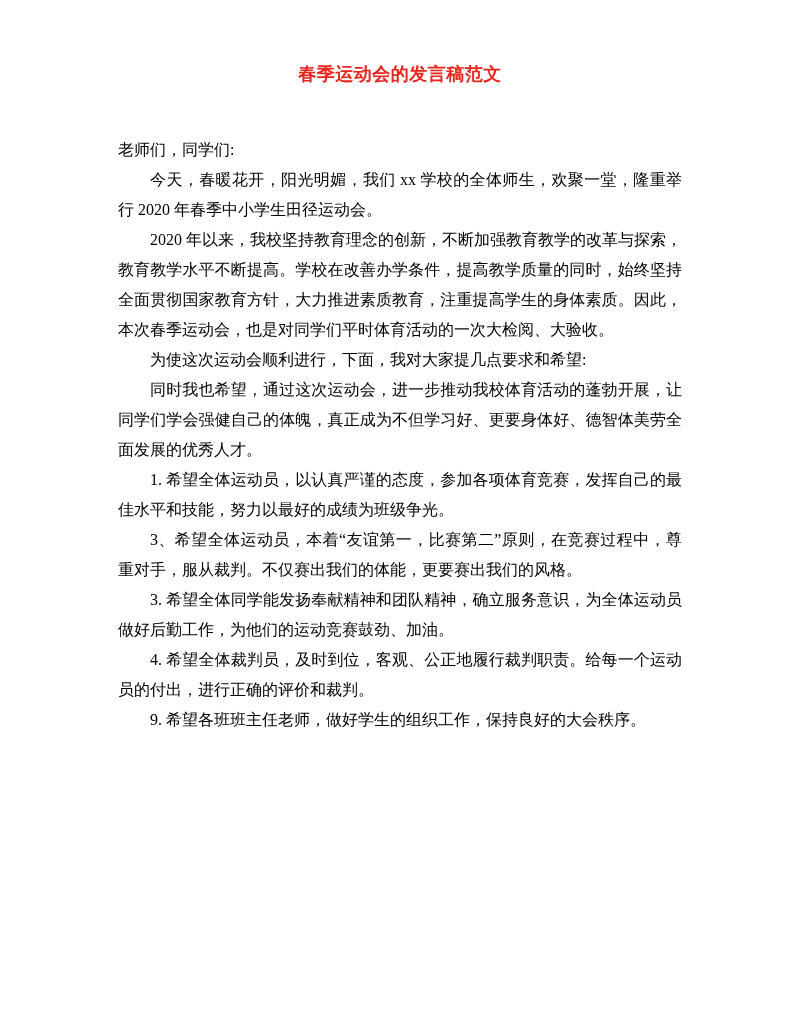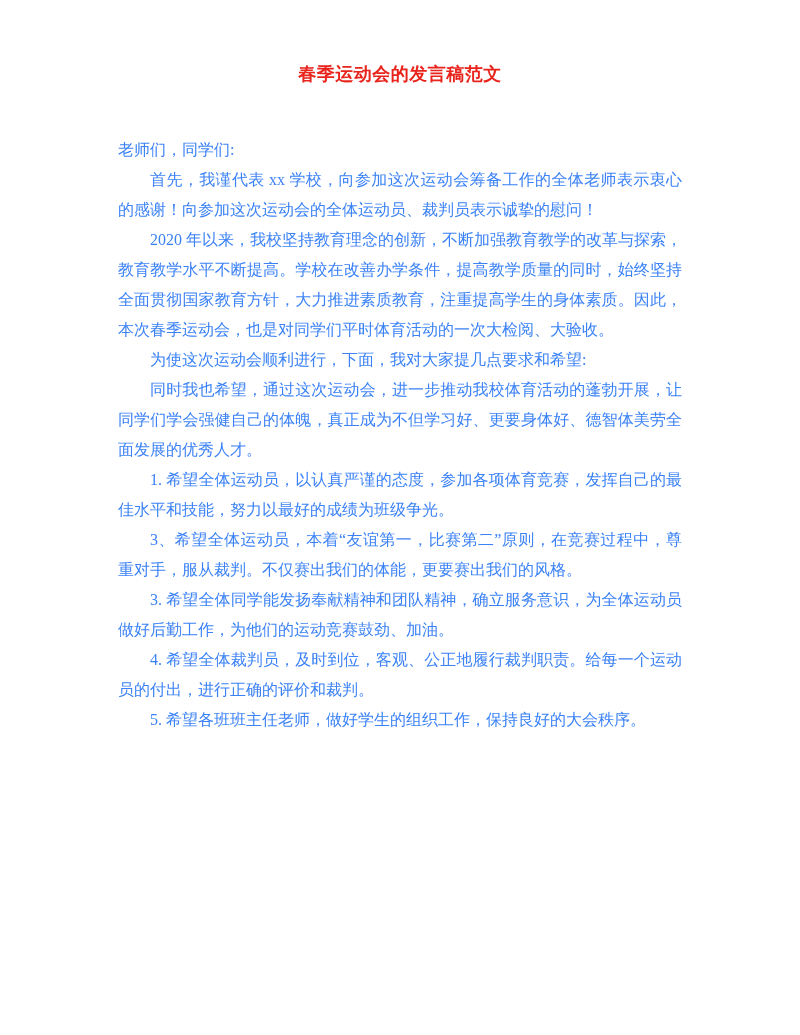--- a/index.html
+++ b/index.html
@@ -26,41 +26,41 @@
     line-height: 28px;
     font-weight: 700;
     text-align: center;
     color: #e8241c;
     letter-spacing: 0.5px;
   }
   .doc-body p {
     margin: 0;
     font-size: 16px;
     line-height: 30px;
-    color: #3b82f6;
+    color: #000000;
     text-align: justify;
     text-justify: inter-ideograph;
     text-indent: 2em;
     word-break: break-all;
   }
   .doc-body p.no-indent {
     text-indent: 0;
   }
 </style>
 </head>
 <body>
 
 <div class="page">
   <h1 class="doc-title">春季运动会的发言稿范文</h1>
 
   <div class="doc-body">
     <p class="no-indent">老师们，同学们:</p>
-    <p>首先，我谨代表 xx 学校，向参加这次运动会筹备工作的全体老师表示衷心的感谢！向参加这次运动会的全体运动员、裁判员表示诚挚的慰问！</p>
+    <p>今天，春暖花开，阳光明媚，我们 xx 学校的全体师生，欢聚一堂，隆重举行 2020 年春季中小学生田径运动会。</p>
     <p>2020 年以来，我校坚持教育理念的创新，不断加强教育教学的改革与探索，教育教学水平不断提高。学校在改善办学条件，提高教学质量的同时，始终坚持全面贯彻国家教育方针，大力推进素质教育，注重提高学生的身体素质。因此，本次春季运动会，也是对同学们平时体育活动的一次大检阅、大验收。</p>
     <p>为使这次运动会顺利进行，下面，我对大家提几点要求和希望:</p>
     <p>同时我也希望，通过这次运动会，进一步推动我校体育活动的蓬勃开展，让同学们学会强健自己的体魄，真正成为不但学习好、更要身体好、德智体美劳全面发展的优秀人才。</p>
     <p>1. 希望全体运动员，以认真严谨的态度，参加各项体育竞赛，发挥自己的最佳水平和技能，努力以最好的成绩为班级争光。</p>
     <p>3、希望全体运动员，本着“友谊第一，比赛第二”原则，在竞赛过程中，尊重对手，服从裁判。不仅赛出我们的体能，更要赛出我们的风格。</p>
     <p>3. 希望全体同学能发扬奉献精神和团队精神，确立服务意识，为全体运动员做好后勤工作，为他们的运动竞赛鼓劲、加油。</p>
     <p>4. 希望全体裁判员，及时到位，客观、公正地履行裁判职责。给每一个运动员的付出，进行正确的评价和裁判。</p>
-    <p>5. 希望各班班主任老师，做好学生的组织工作，保持良好的大会秩序。</p>
+    <p>9. 希望各班班主任老师，做好学生的组织工作，保持良好的大会秩序。</p>
   </div>
 </div>
 
 </body></html>

